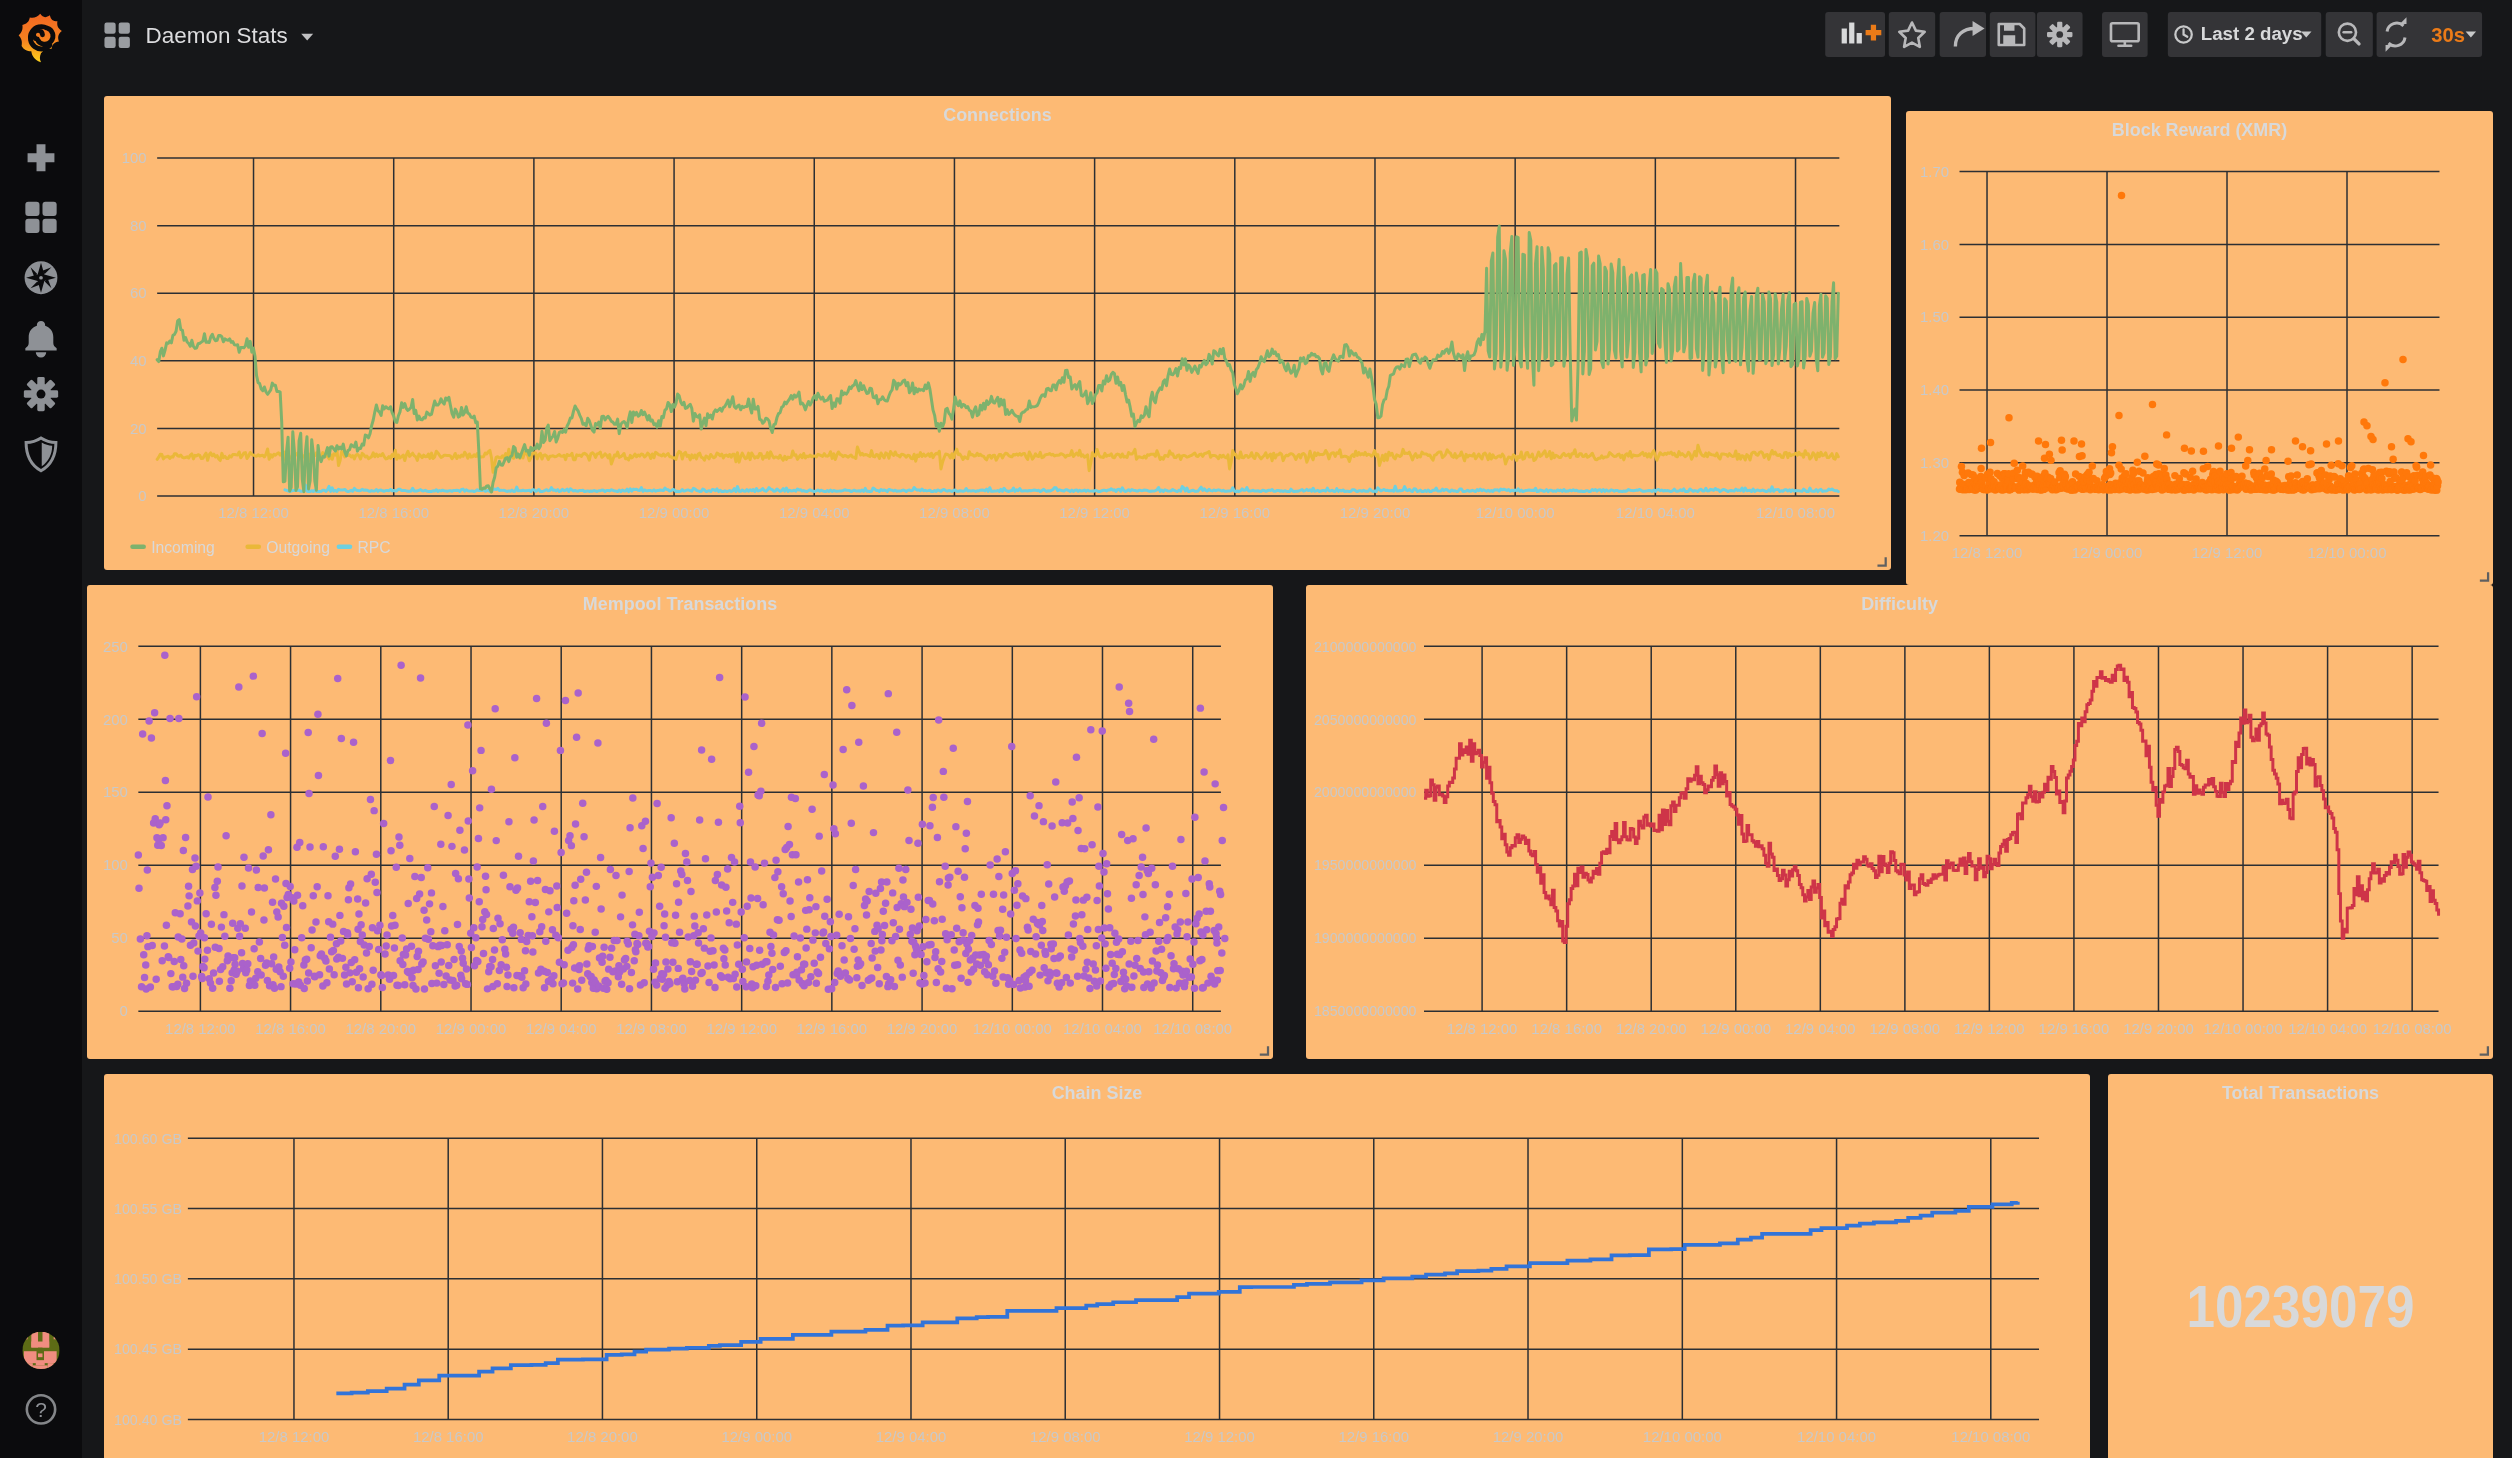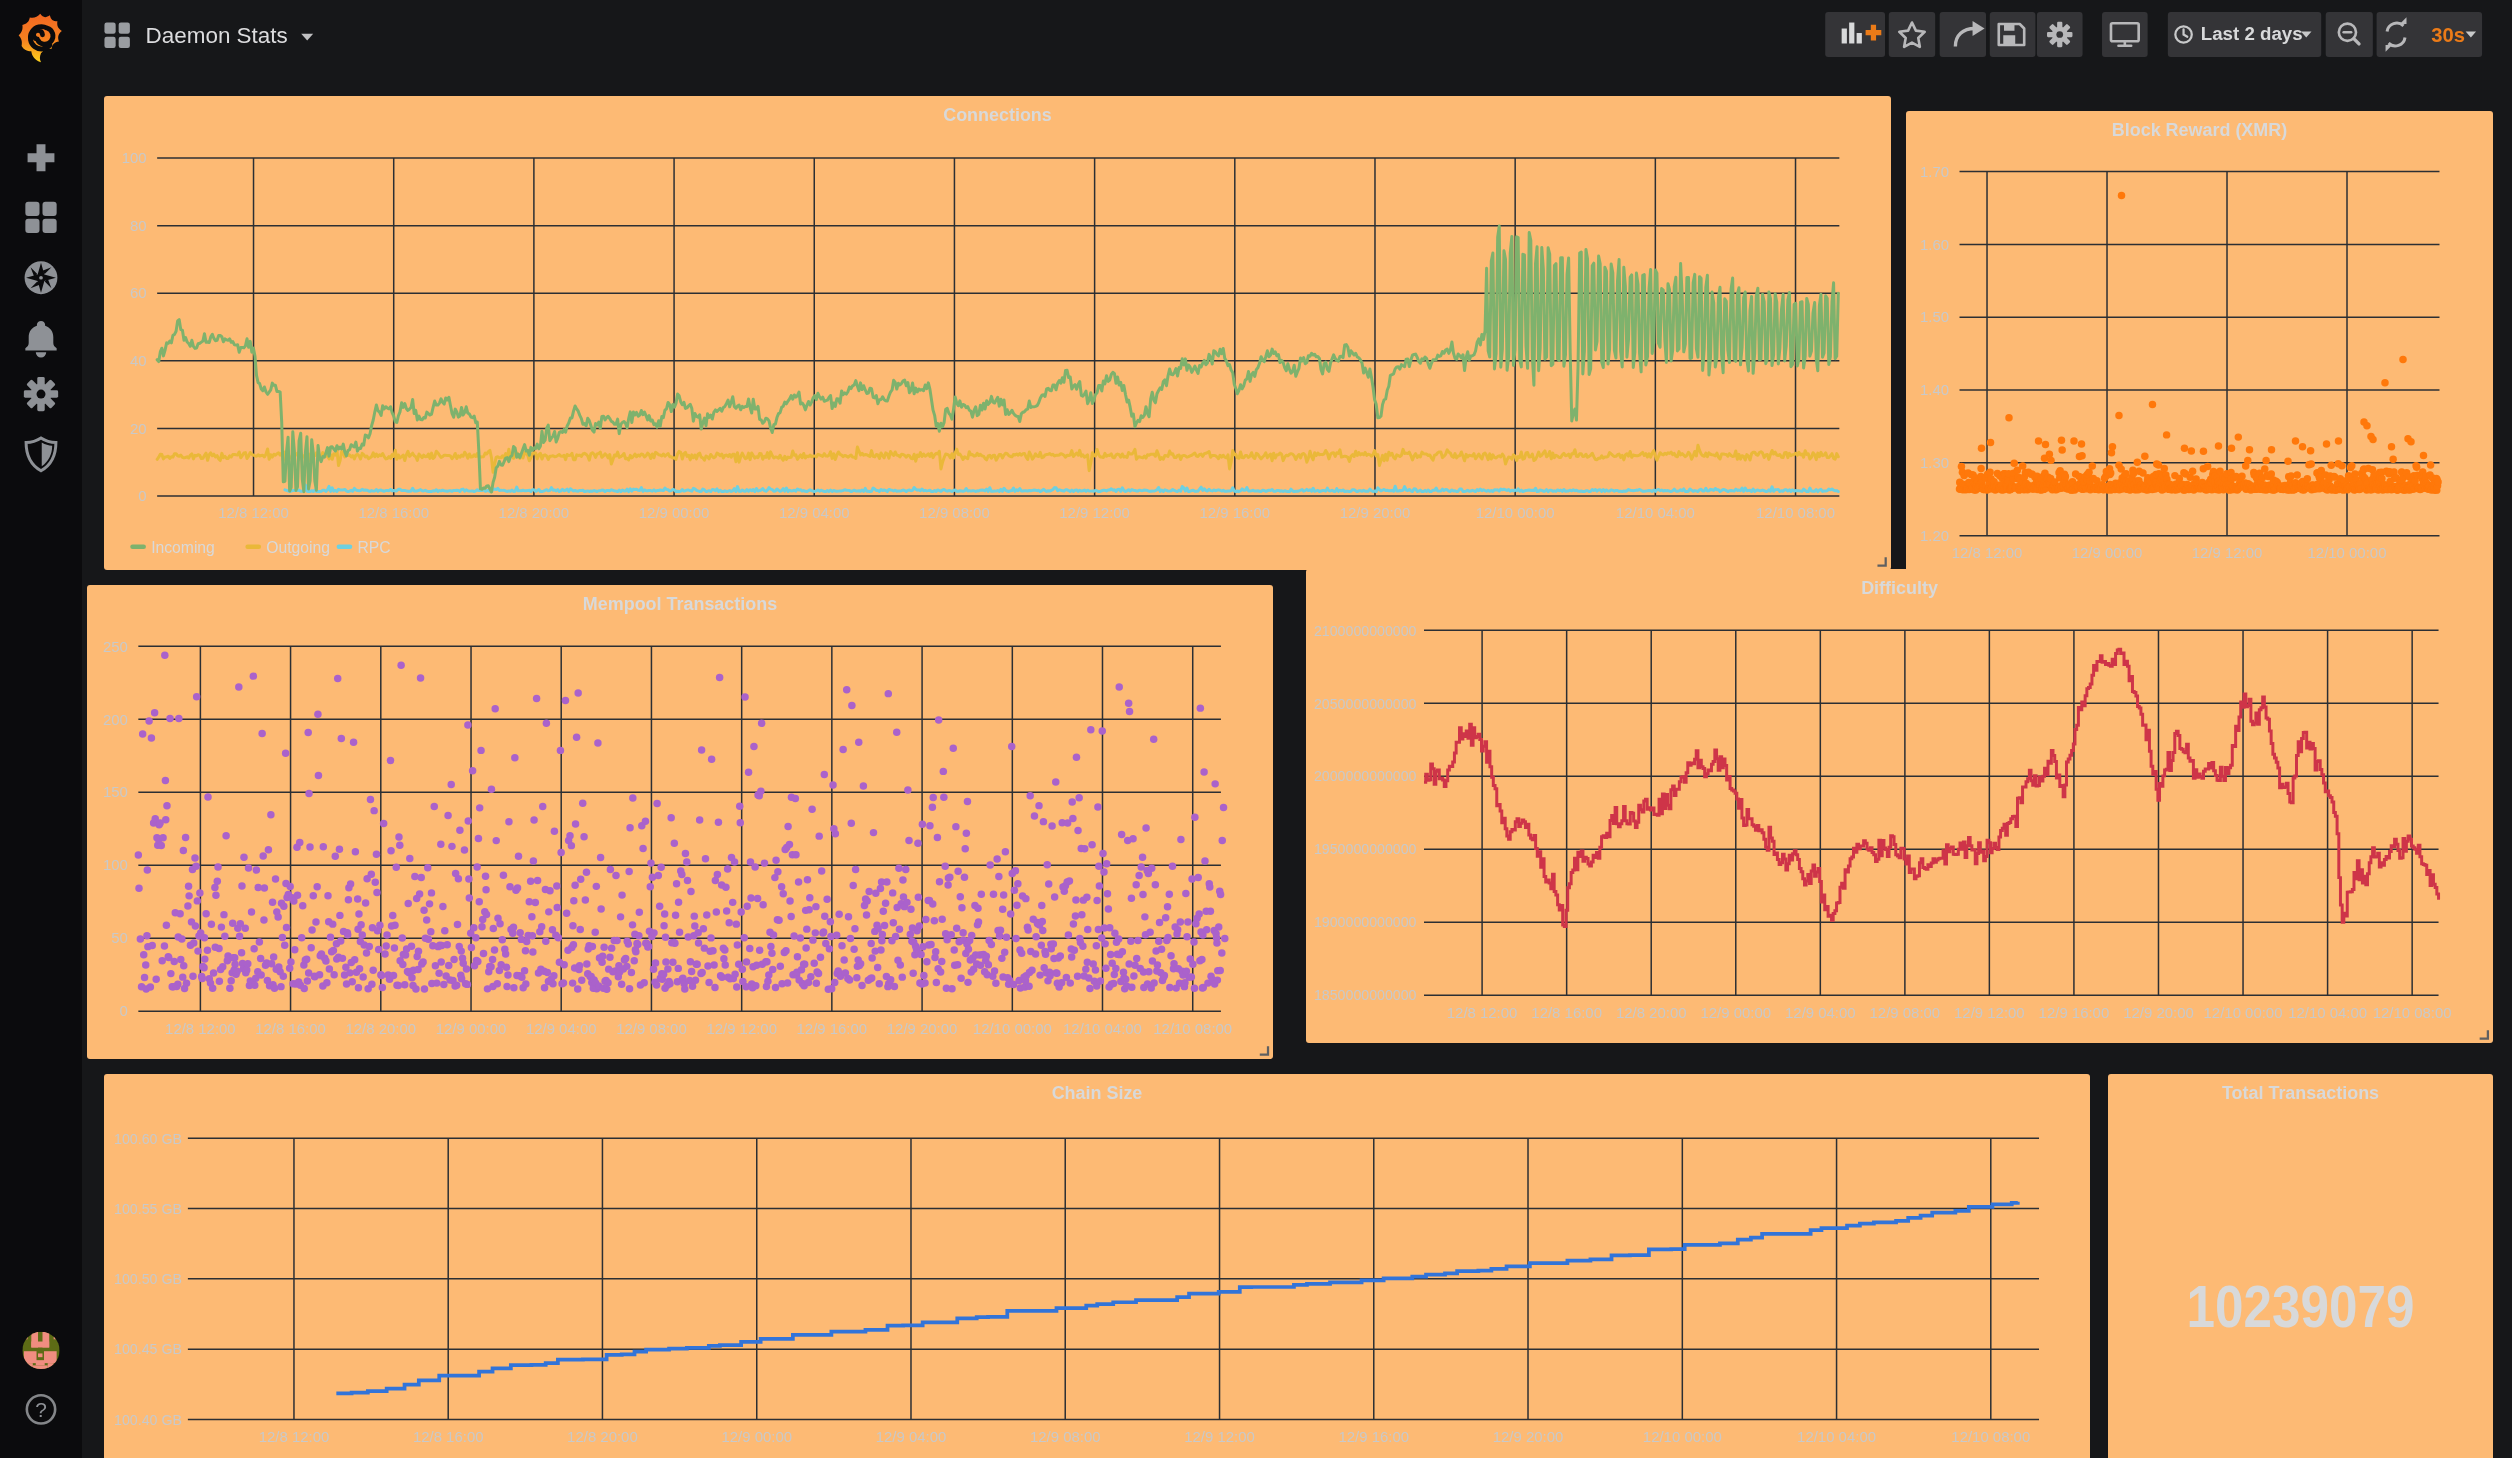--- a/index.html
+++ b/index.html
@@ -2471,21 +2471,21 @@
       <circle cx="1513.1" cy="457.5" r="5" fill="#aa62cb"></circle>
       <circle cx="1514.4" cy="409.6" r="5" fill="#aa62cb"></circle>
       <circle cx="1515.1" cy="515.7" r="5" fill="#aa62cb"></circle>
       <circle cx="1515.6" cy="414.1" r="5" fill="#aa62cb"></circle>
       <circle cx="1517.2" cy="492.2" r="5" fill="#aa62cb"></circle>
       <circle cx="1517.8" cy="341.7" r="5" fill="#aa62cb"></circle>
       <circle cx="1519.5" cy="297.6" r="5" fill="#aa62cb"></circle>
       <circle cx="1521.2" cy="472.9" r="5" fill="#aa62cb"></circle>
       <path d="M1568 628 L1579 628 L1579 617" fill="none" stroke="#606060" stroke-width="3"></path>
     </svg></div>
-<div class="panel" style="left:1306px;top:569px;width:1187px;height:474px"><svg width="1187" height="474" viewBox="0 0 1586 634">
+<div class="panel" style="left:1306px;top:585px;width:1187px;height:474px"><svg width="1187" height="474" viewBox="0 0 1586 634">
       <text x="793.0" y="34" text-anchor="middle" font-size="24" font-weight="bold" fill="#d8d9da">Difficulty</text>
       <line x1="157" y1="82.0" x2="1514" y2="82.0" stroke="#2c2f33" stroke-width="2"></line>
 <text x="147" y="89.0" text-anchor="end" font-size="19" fill="#c8c9ca">2100000000000</text>
 <line x1="157" y1="179.6" x2="1514" y2="179.6" stroke="#2c2f33" stroke-width="2"></line>
 <text x="147" y="186.6" text-anchor="end" font-size="19" fill="#c8c9ca">2050000000000</text>
 <line x1="157" y1="277.2" x2="1514" y2="277.2" stroke="#2c2f33" stroke-width="2"></line>
 <text x="147" y="284.2" text-anchor="end" font-size="19" fill="#c8c9ca">2000000000000</text>
 <line x1="157" y1="374.8" x2="1514" y2="374.8" stroke="#2c2f33" stroke-width="2"></line>
 <text x="147" y="381.8" text-anchor="end" font-size="19" fill="#c8c9ca">1950000000000</text>
 <line x1="157" y1="472.4" x2="1514" y2="472.4" stroke="#2c2f33" stroke-width="2"></line>

